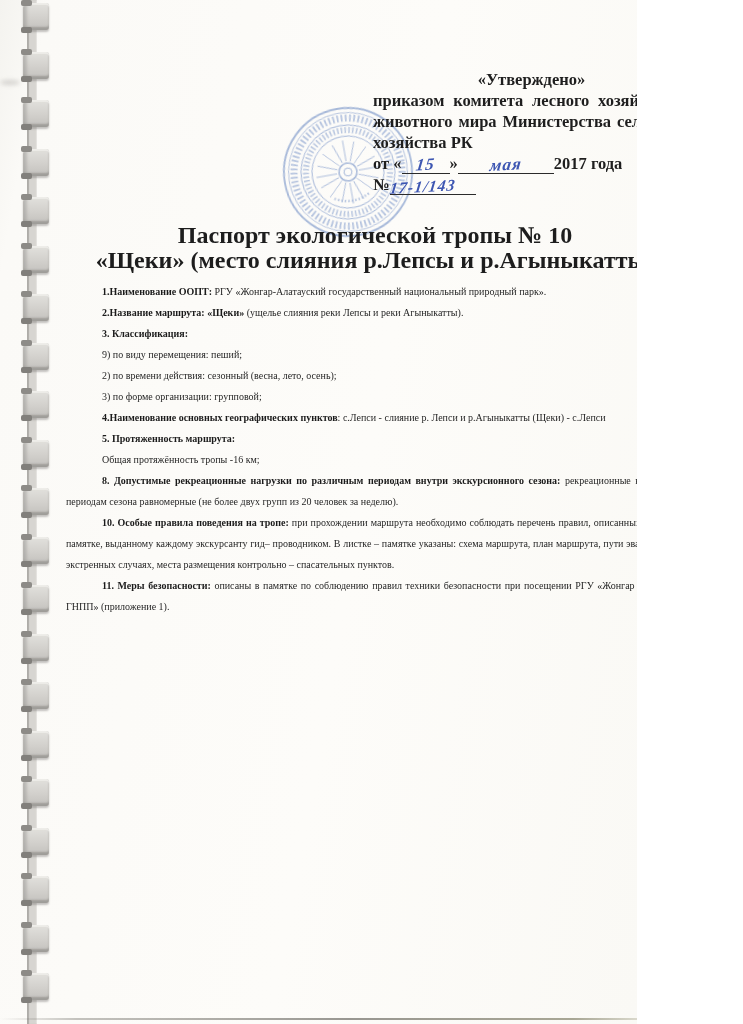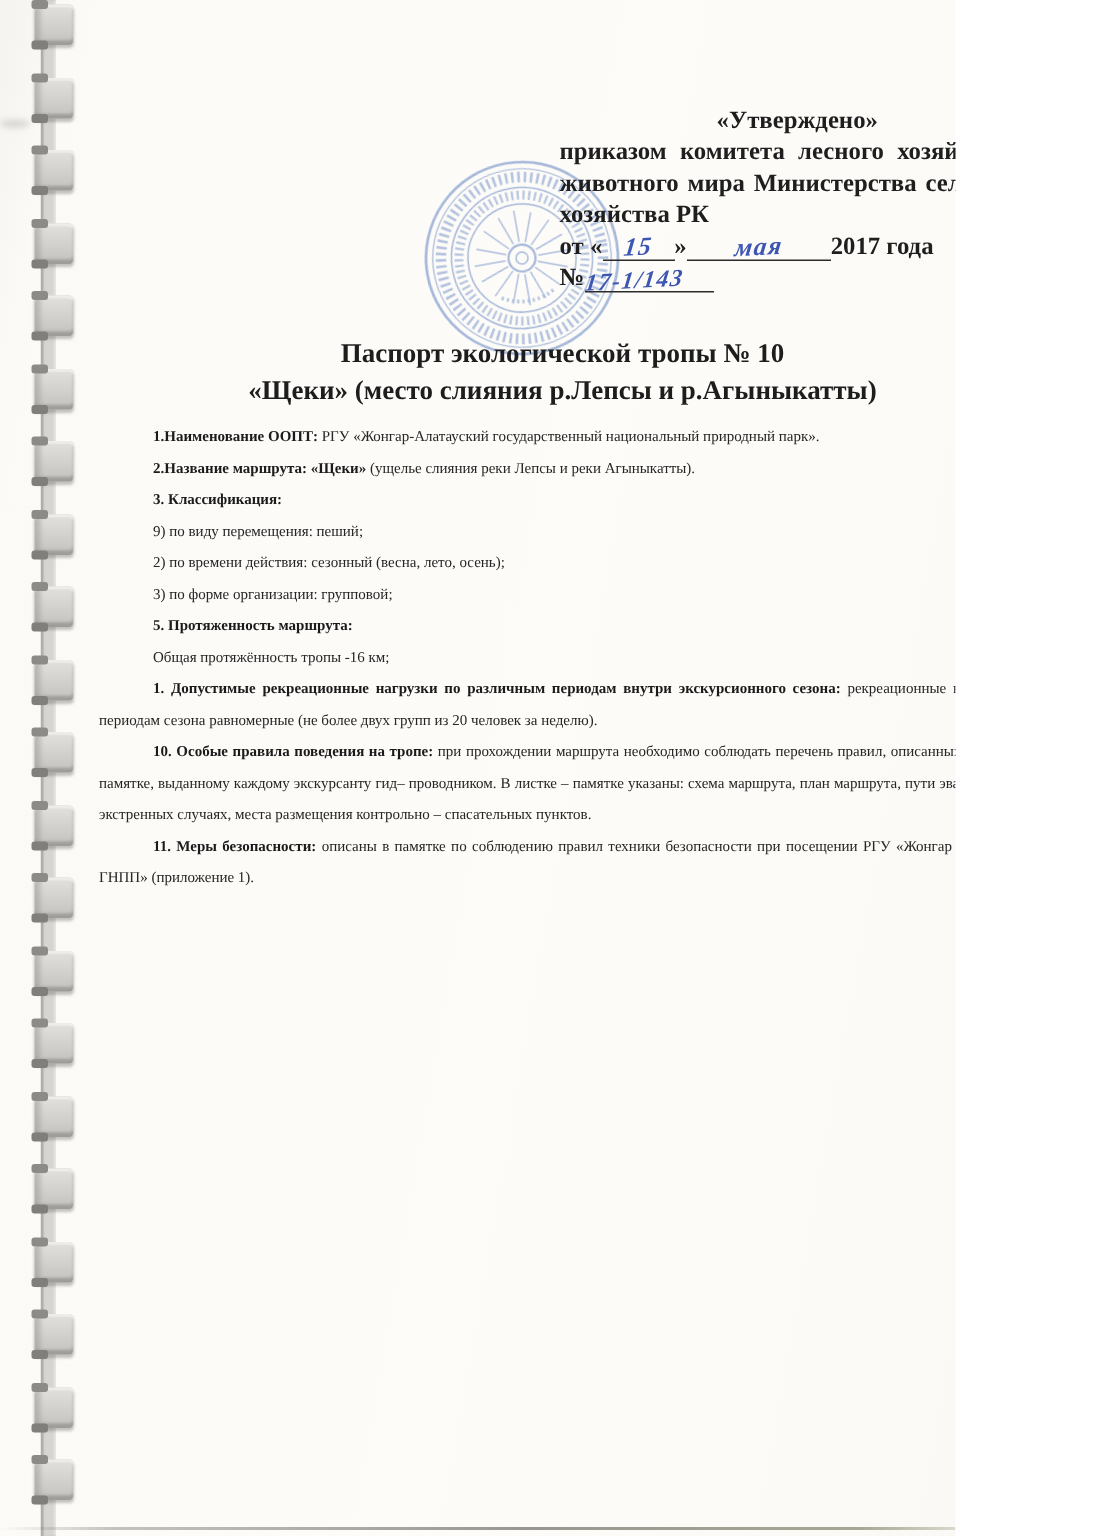--- a/index.html
+++ b/index.html
@@ -59,21 +59,21 @@
   .blank.num .hand{font-size:16px;top:2px;}
   
   .stamp{
     position:absolute;left:280px;top:104px;width:136px;height:136px;
     opacity:.62;filter:blur(.45px);mix-blend-mode:multiply;
     transform:rotate(-10deg);z-index:3;pointer-events:none;
   }
   
   .title{
     position:absolute;left:60px;top:223px;width:630px;
-    text-align:center;font-weight:700;font-size:18px;line-height:25px;color:#1d1d1d;
+    text-align:center;font-weight:700;font-size:24px;line-height:25px;color:#1d1d1d;
     z-index:4;
   }
   
   .content{
     position:absolute;left:66px;top:281px;width:622px;
     font-size:10px;line-height:21px;color:#262626;
     text-align:justify;z-index:4;font-family:Liberation Serif, serif;
   }
   .para{margin:0;text-indent:36px;}
   .para .lead{font-weight:700;color:#1b1b1b;}
@@ -165,23 +165,24 @@
     <div>«Щеки» (место слияния  р.Лепсы и р.Агыныкатты)</div>
   </div>
 
   <div class="content" id="body-text">
       <p class="para"><span class="lead">1.Наименование ООПТ:</span><span> РГУ «Жонгар-Алатауский государственный национальный природный парк».</span></p>
       <p class="para"><span class="lead">2.Название маршрута: «Щеки»</span><span> (ущелье слияния реки Лепсы и реки Агыныкатты).</span></p>
       <p class="para"><span class="lead">3. Классификация:</span></p>
       <p class="para"><span>9) по виду перемещения: пеший;</span></p>
       <p class="para"><span>2) по времени действия: сезонный (весна, лето, осень);</span></p>
       <p class="para"><span>3) по форме организации: групповой;</span></p>
+      <p class="para"><span class="lead">4.Наименование основных географических пунктов</span><span>: с.Лепси - слияние р. Лепси и р.Агыныкатты (Щеки) - с.Лепси</span></p>
       <p class="para"><span class="lead">5. Протяженность маршрута:</span></p>
       <p class="para"><span>Общая протяжённость тропы -16 км;</span></p>
-      <p class="para"><span class="lead">1. Допустимые рекреационные нагрузки по различным периодам внутри экскурсионного сезона:</span><span> рекреационные нагрузки по периодам сезона равномерные (не более двух групп из 20 человек за неделю).</span></p>
+      <p class="para"><span class="lead">8. Допустимые рекреационные нагрузки по различным периодам внутри экскурсионного сезона:</span><span> рекреационные нагрузки по периодам сезона равномерные (не более двух групп из 20 человек за неделю).</span></p>
       <p class="para"><span class="lead">10. Особые правила поведения на тропе:</span><span> при прохождении маршрута необходимо соблюдать перечень правил, описанных в листке – памятке, выданному каждому экскурсанту гид– проводником. В листке – памятке указаны: схема маршрута, план маршрута, пути эвакуации при экстренных случаях, места размещения контрольно – спасательных пунктов.</span></p>
       <p class="para"><span class="lead">11. Меры безопасности:</span><span> описаны в памятке по соблюдению правил техники безопасности при посещении РГУ «Жонгар Алатауский ГНПП» (приложение 1).</span></p>
     </div>
 
   <div class="bottom-edge"></div>
   <div class="smudge s1"></div>
   <div class="smudge s2"></div>
   <div class="smudge s3"></div>
   <div class="smudge s4"></div>
 

